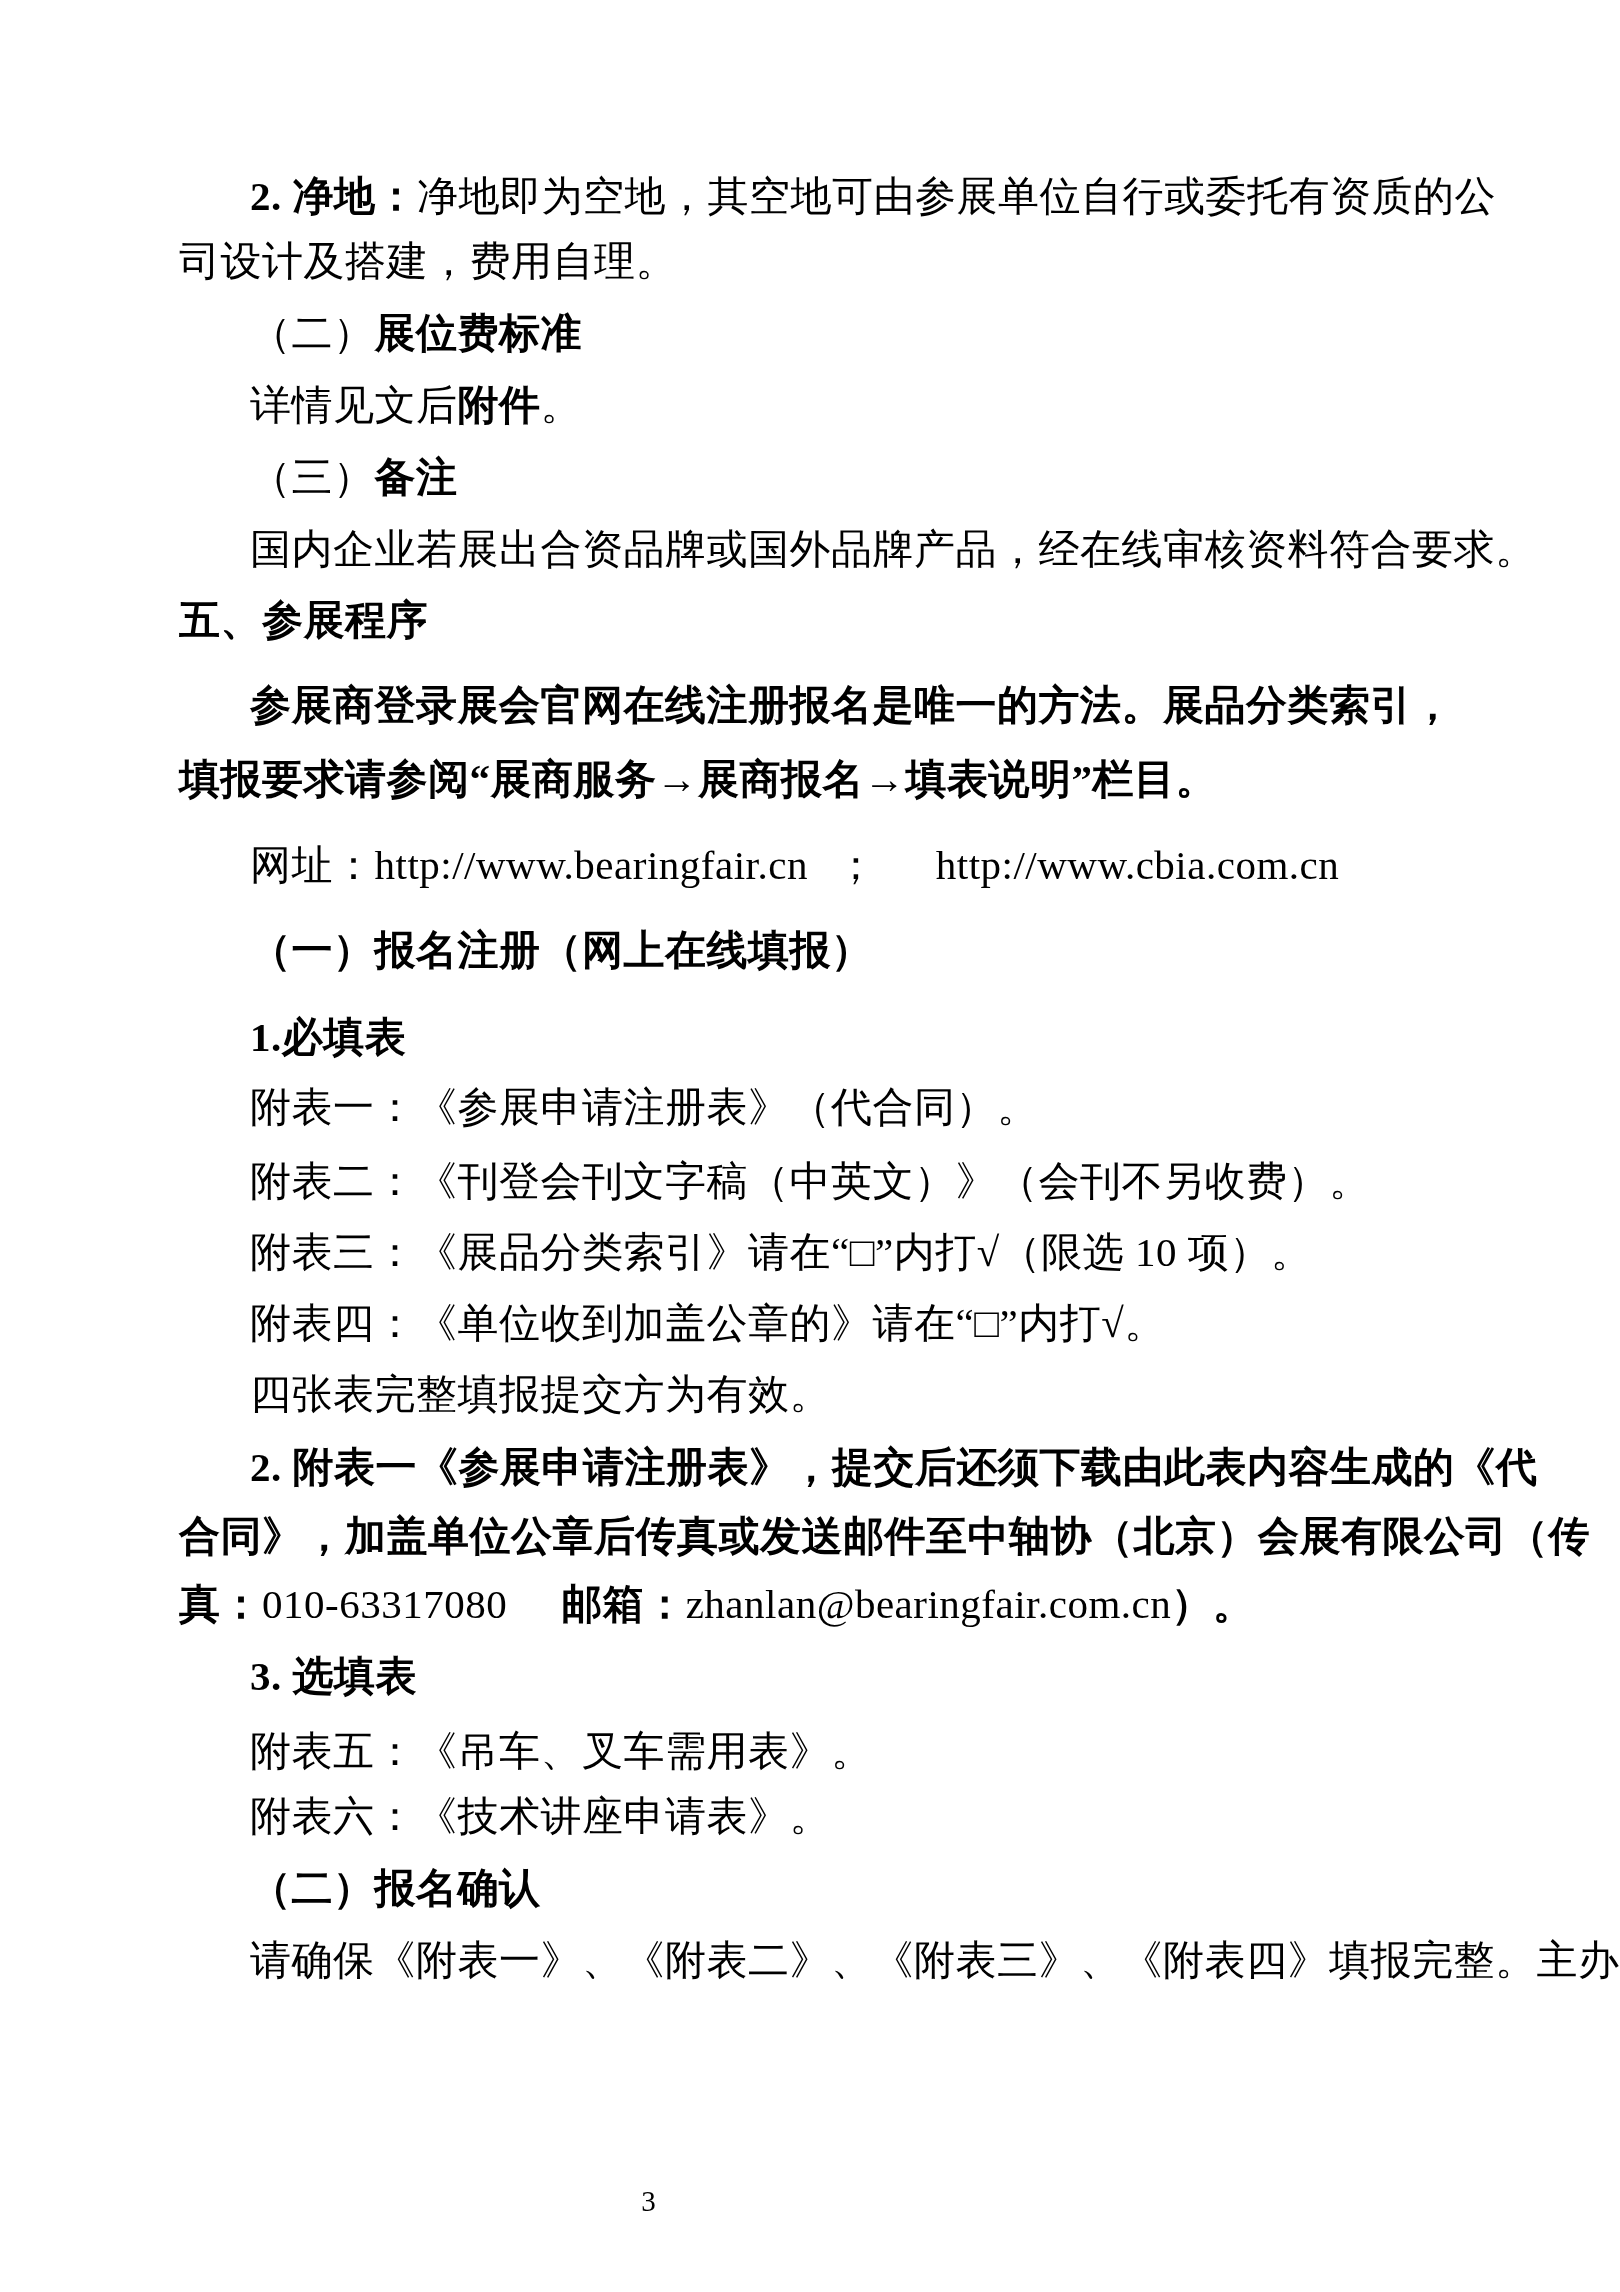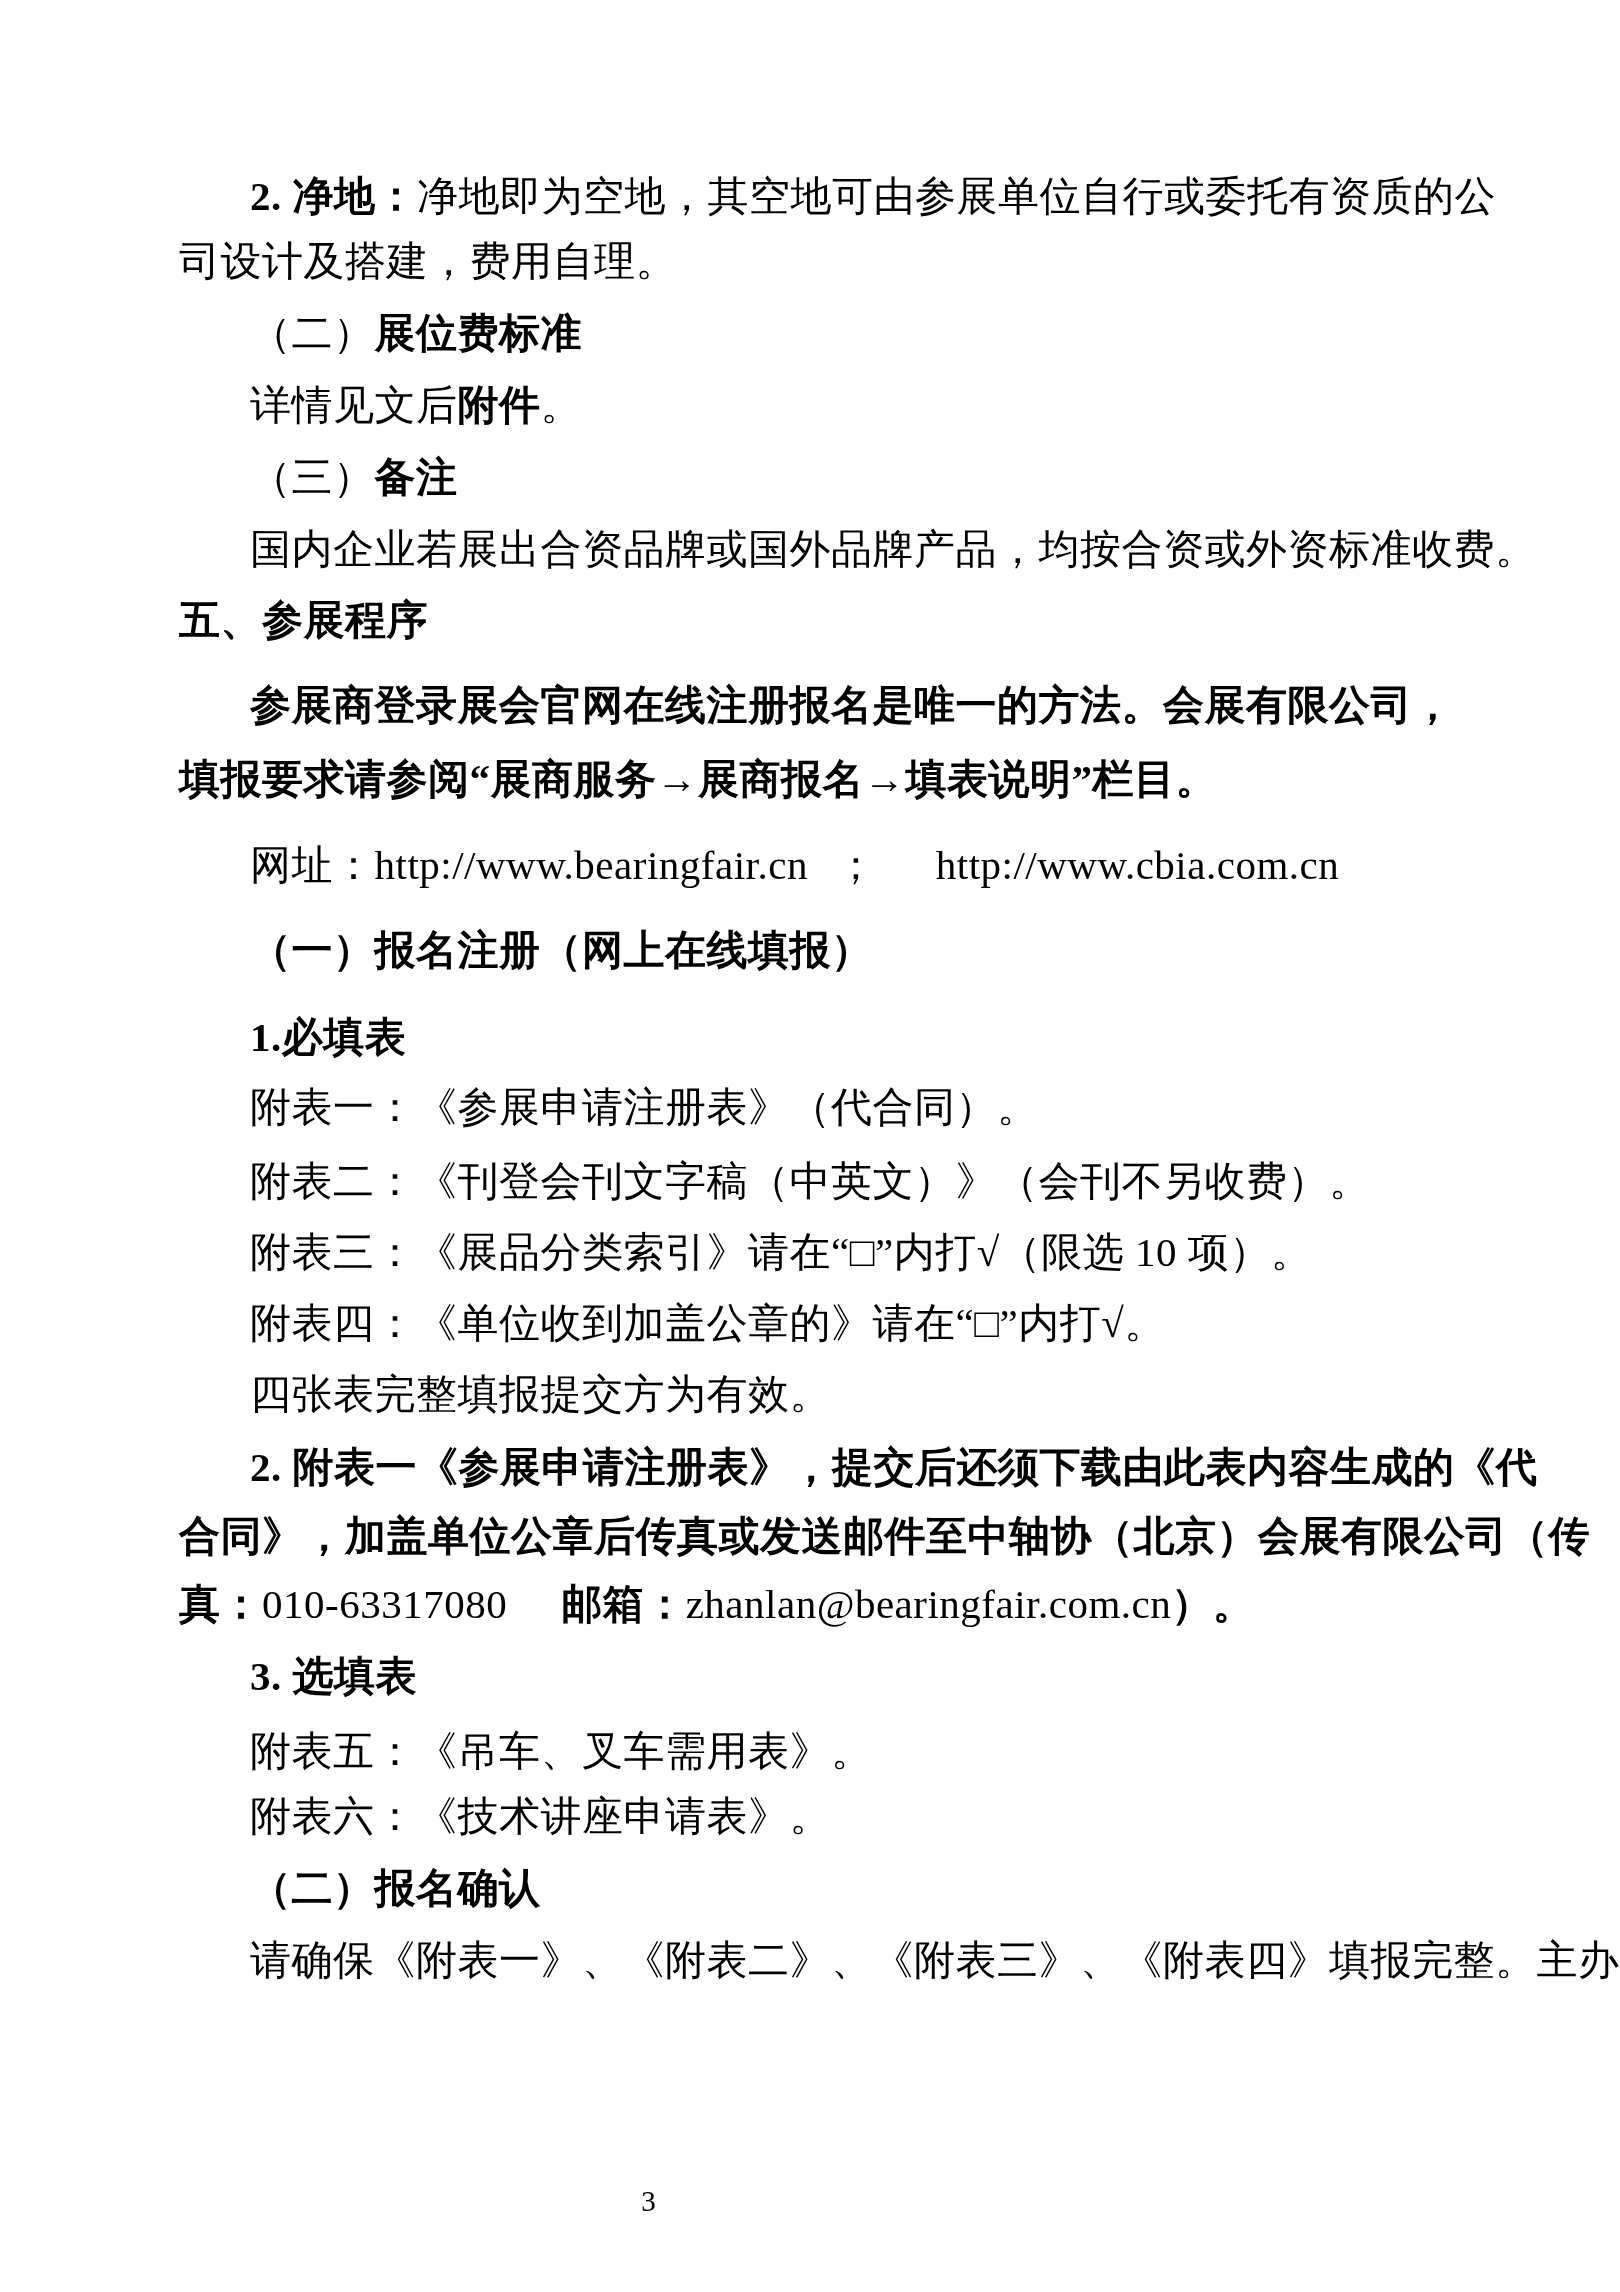--- a/index.html
+++ b/index.html
@@ -65,23 +65,23 @@
 </head>
 <body>
 
 <div class="doc-page">
   <div class="doc-body">
       <div class="line indent" style="top: 161px;"><span class="b">2. 净地：</span><span>净地即为空地，其空地可由参展单位自行或委托有资质的公</span></div>
       <div class="line" style="top: 226px;"><span>司设计及搭建，费用自理。</span></div>
       <div class="line indent" style="top: 298px;"><span>（二）</span><span class="b">展位费标准</span></div>
       <div class="line indent" style="top: 370px;"><span>详情见文后</span><span class="b">附件</span><span>。</span></div>
       <div class="line indent" style="top: 442px;"><span>（三）</span><span class="b">备注</span></div>
-      <div class="line indent" style="top: 514px;"><span>国内企业若展出合资品牌或国外品牌产品，均按合资或外资标准收费。</span></div>
+      <div class="line indent" style="top: 514px;"><span>国内企业若展出合资品牌或国外品牌产品，经在线审核资料符合要求。</span></div>
       <div class="line" style="top: 585px;"><span class="b">五、参展程序</span></div>
-      <div class="line indent" style="top: 670px;"><span class="b">参展商登录展会官网在线注册报名是唯一的方法。会展有限公司，</span></div>
+      <div class="line indent" style="top: 670px;"><span class="b">参展商登录展会官网在线注册报名是唯一的方法。展品分类索引，</span></div>
       <div class="line" style="top: 744px;"><span class="b">填报要求请参阅“展商服务→展商报名→填表说明”栏目。</span></div>
       <div class="line indent" style="top: 830px;"><span>网址：</span><span>http://www.bearingfair.cn</span><span class="gap-semi">；</span><span>http://www.cbia.com.cn</span></div>
       <div class="line indent" style="top: 915px;"><span class="b">（一）报名注册（网上在线填报）</span></div>
       <div class="line indent" style="top: 1002px;"><span class="b">1.必填表</span></div>
       <div class="line indent" style="top: 1072px;"><span>附表一：《参展申请注册表》（代合同）。</span></div>
       <div class="line indent" style="top: 1146px;"><span>附表二：《刊登会刊文字稿（中英文）》（会刊不另收费）。</span></div>
       <div class="line indent" style="top: 1217px;"><span>附表三：《展品分类索引》请在“□”内打√（限选 10 项）。</span></div>
       <div class="line indent" style="top: 1288px;"><span>附表四：《单位收到加盖公章的》请在“□”内打√。</span></div>
       <div class="line indent" style="top: 1359px;"><span>四张表完整填报提交方为有效。</span></div>
       <div class="line indent" style="top: 1432px;"><span class="b">2. 附表一《参展申请注册表》，提交后还须下载由此表内容生成的《代</span></div>

